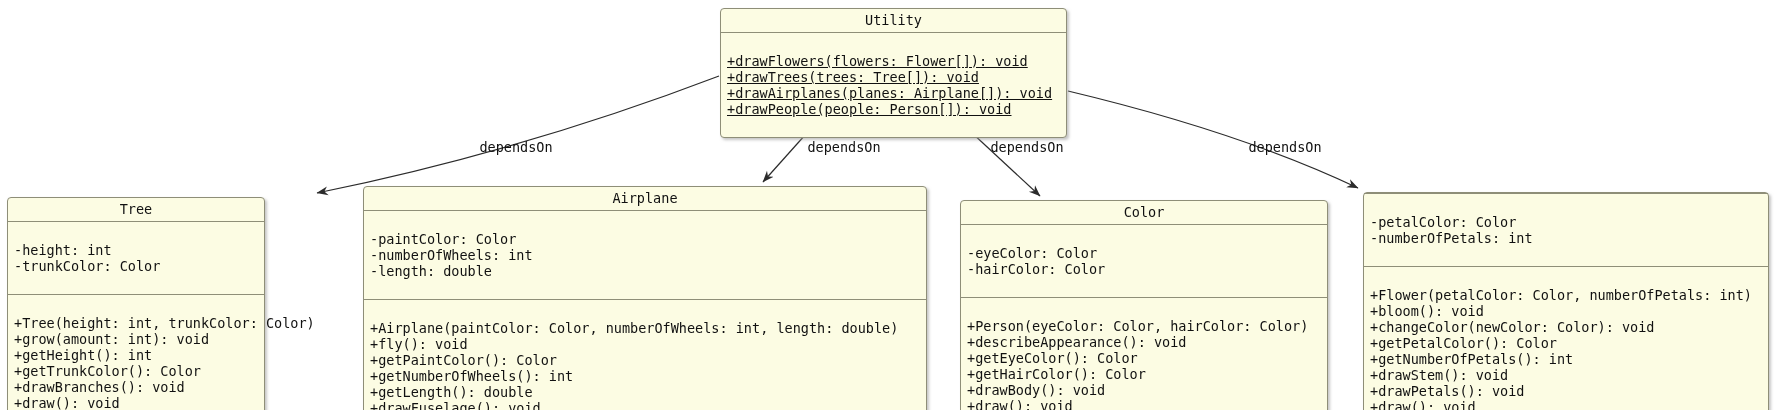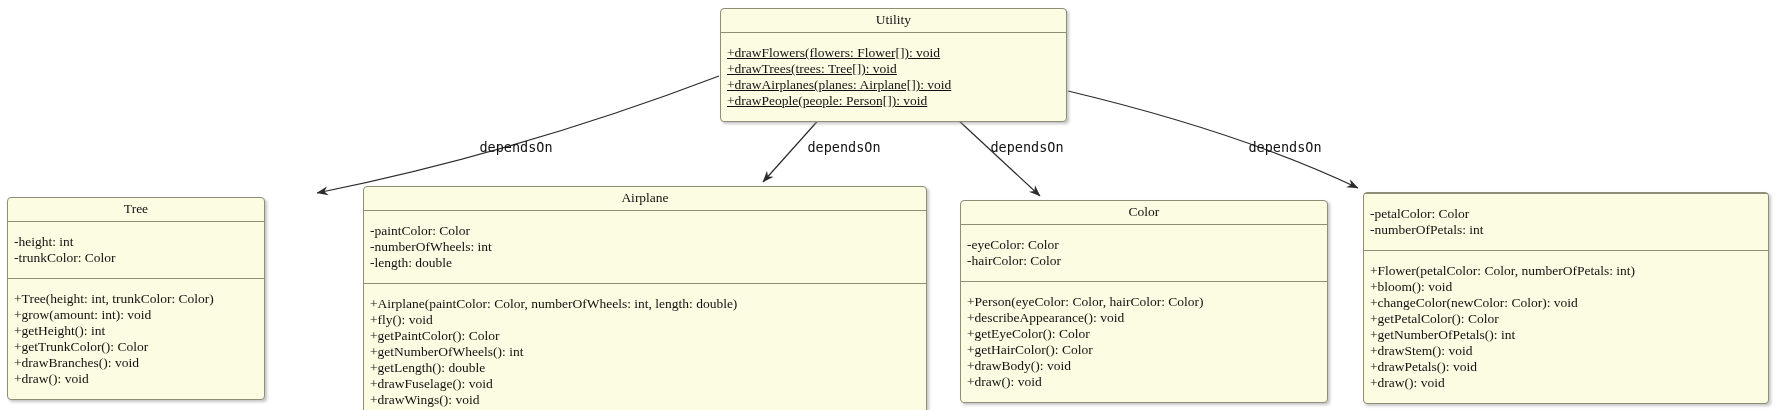--- a/index.html
+++ b/index.html
@@ -35,30 +35,29 @@
   }
   .cls {
     position: absolute;
     background: var(--box-fill);
     border: 1px solid var(--box-border);
     border-radius: 4px;
     box-shadow: 2px 2px 3px rgba(150,150,150,0.55);
     font-size: 13.5px;
     line-height: 16px;
     box-sizing: border-box;
-    font-family: Liberation Serif, serif;
   }
   .cls-title {
     text-align: center;
     padding: 3px 6px 4px 6px;
     white-space: pre;
   }
   .compartment {
     border-top: 1px solid var(--box-border);
-    padding: 12px 6px;
+    padding: 20px 6px;
   }
   .member {
     white-space: pre;
     height: 16px;
   }
   .member.static { text-decoration: underline; }
 </style>
 </head>
 <body>
 

